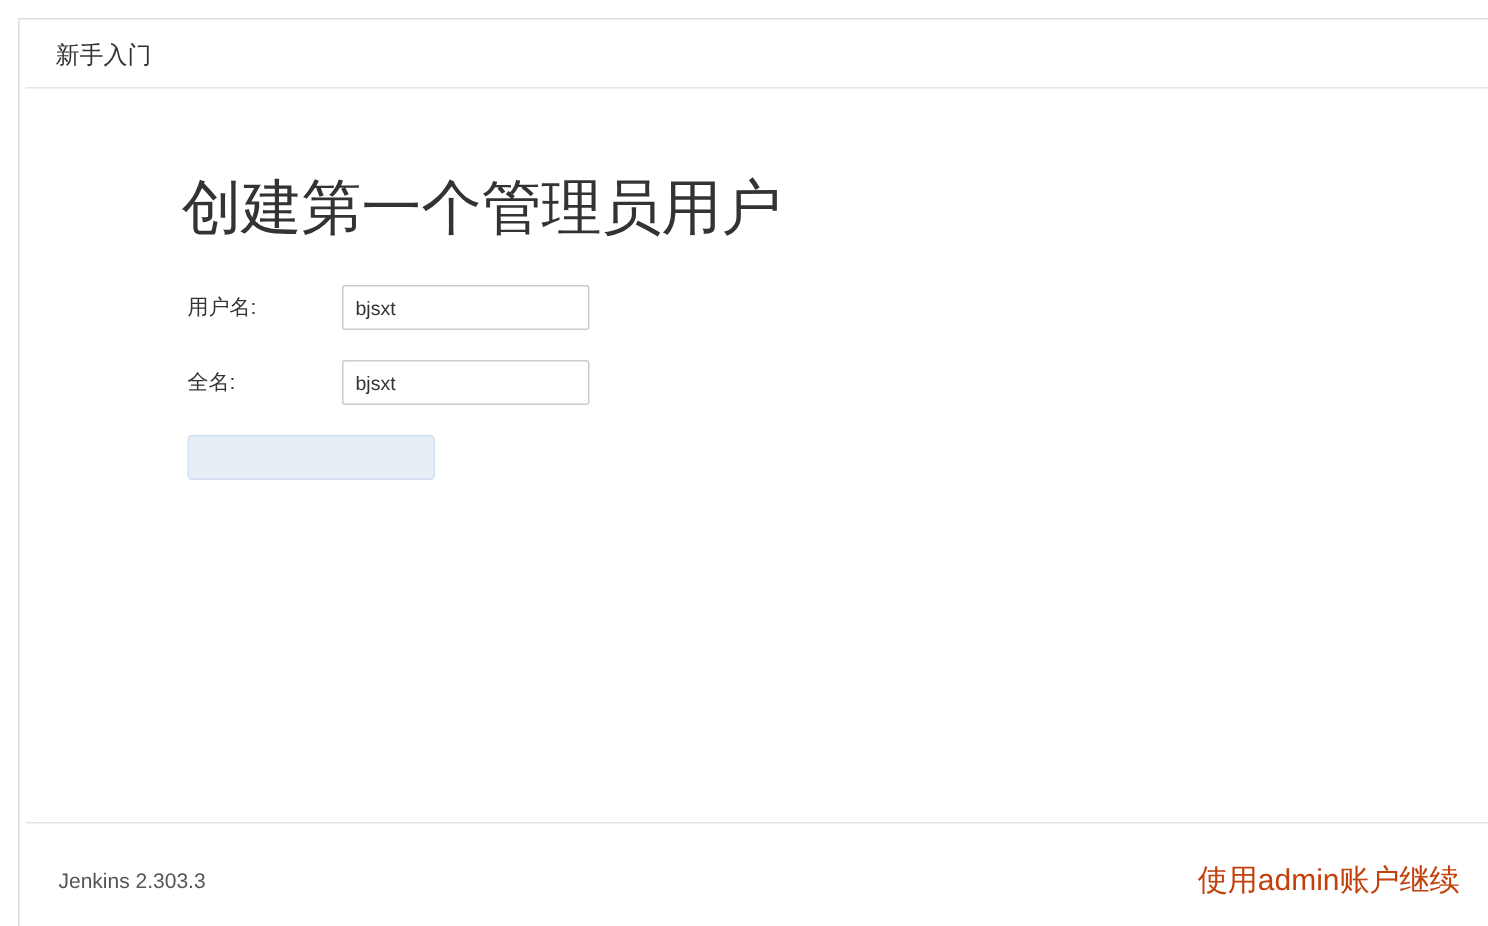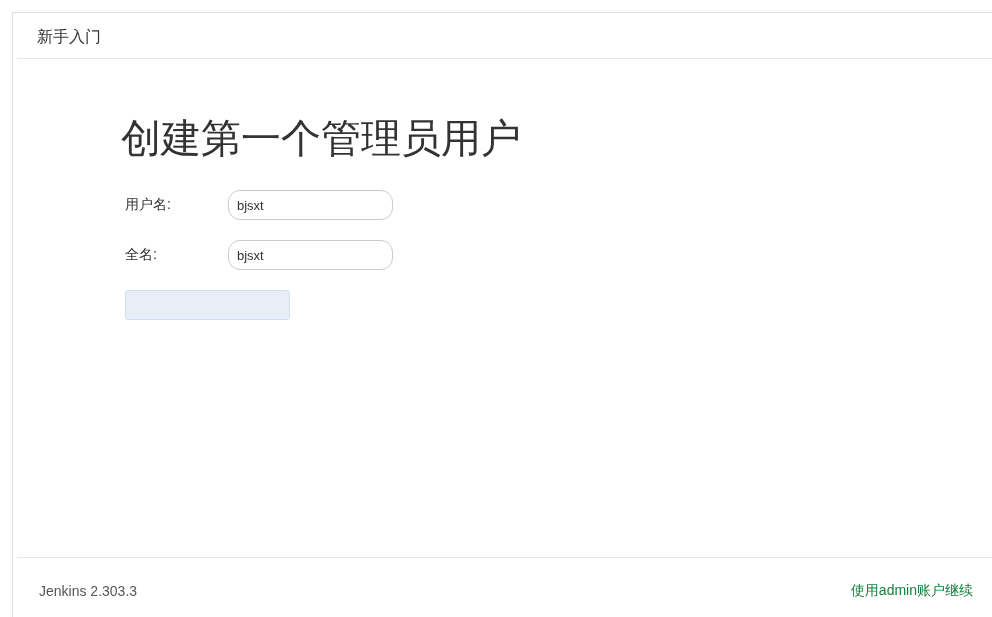--- a/index.html
+++ b/index.html
@@ -49,21 +49,21 @@
       width: 95px;
       font-size: 14px;
       color: #333;
       text-align: left;
       padding-right: 8px;
     }
     .form-input {
       width: 165px;
       height: 30px;
       border: 1px solid #ccc;
-      border-radius: 12px;
+      border-radius: 2px;
       padding: 4px 8px;
       font-size: 13px;
       color: #333;
       background: #fff;
       outline: none;
     }
     .blurred-input {
       width: 165px;
       height: 30px;
       border: 1px solid #d0e0f0;
@@ -82,22 +82,22 @@
     .version-text {
       font-size: 14px;
       color: #555;
     }
     .footer-actions {
       display: flex;
       align-items: center;
       gap: 16px;
     }
     .link-button {
-      color: #15803d;
-      font-size: 14px;
+      color: #c2410c;
+      font-size: 20px;
       cursor: pointer;
       background: none;
       border: none;
       font-family: inherit;
     }
     .primary-button {
       background: #4a7db7;
       color: #fff;
       border: none;
       border-radius: 4px;

